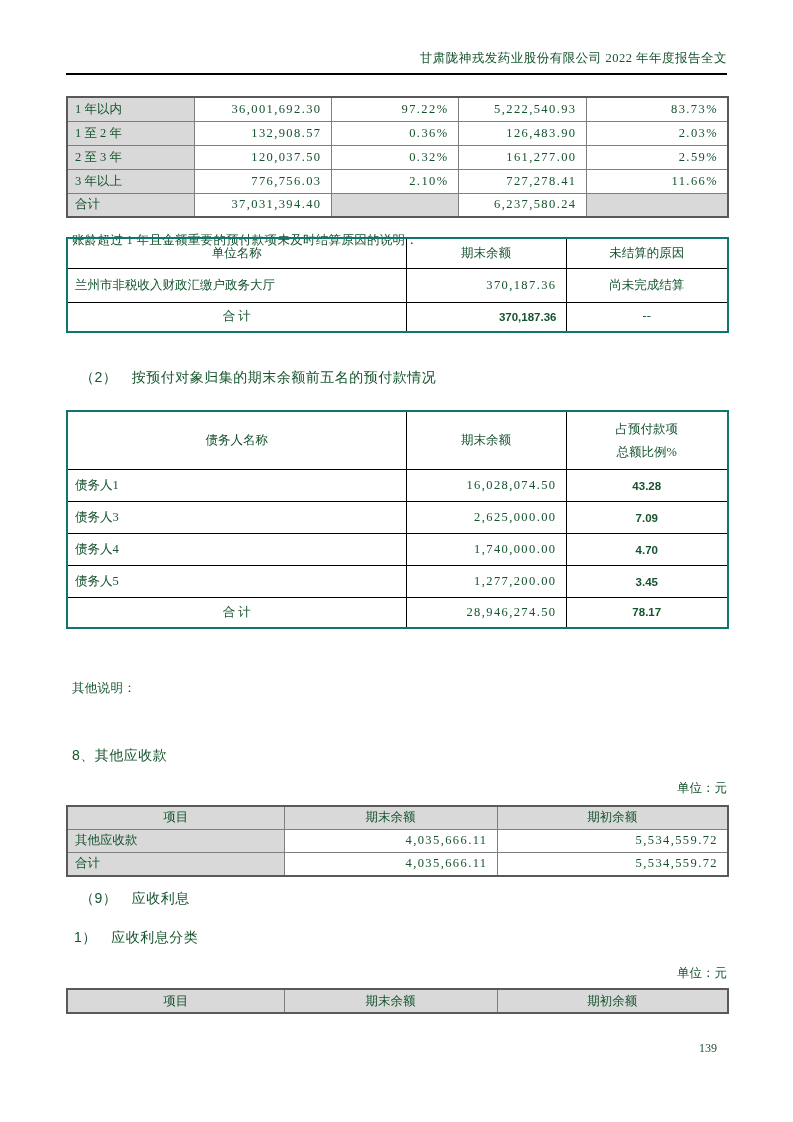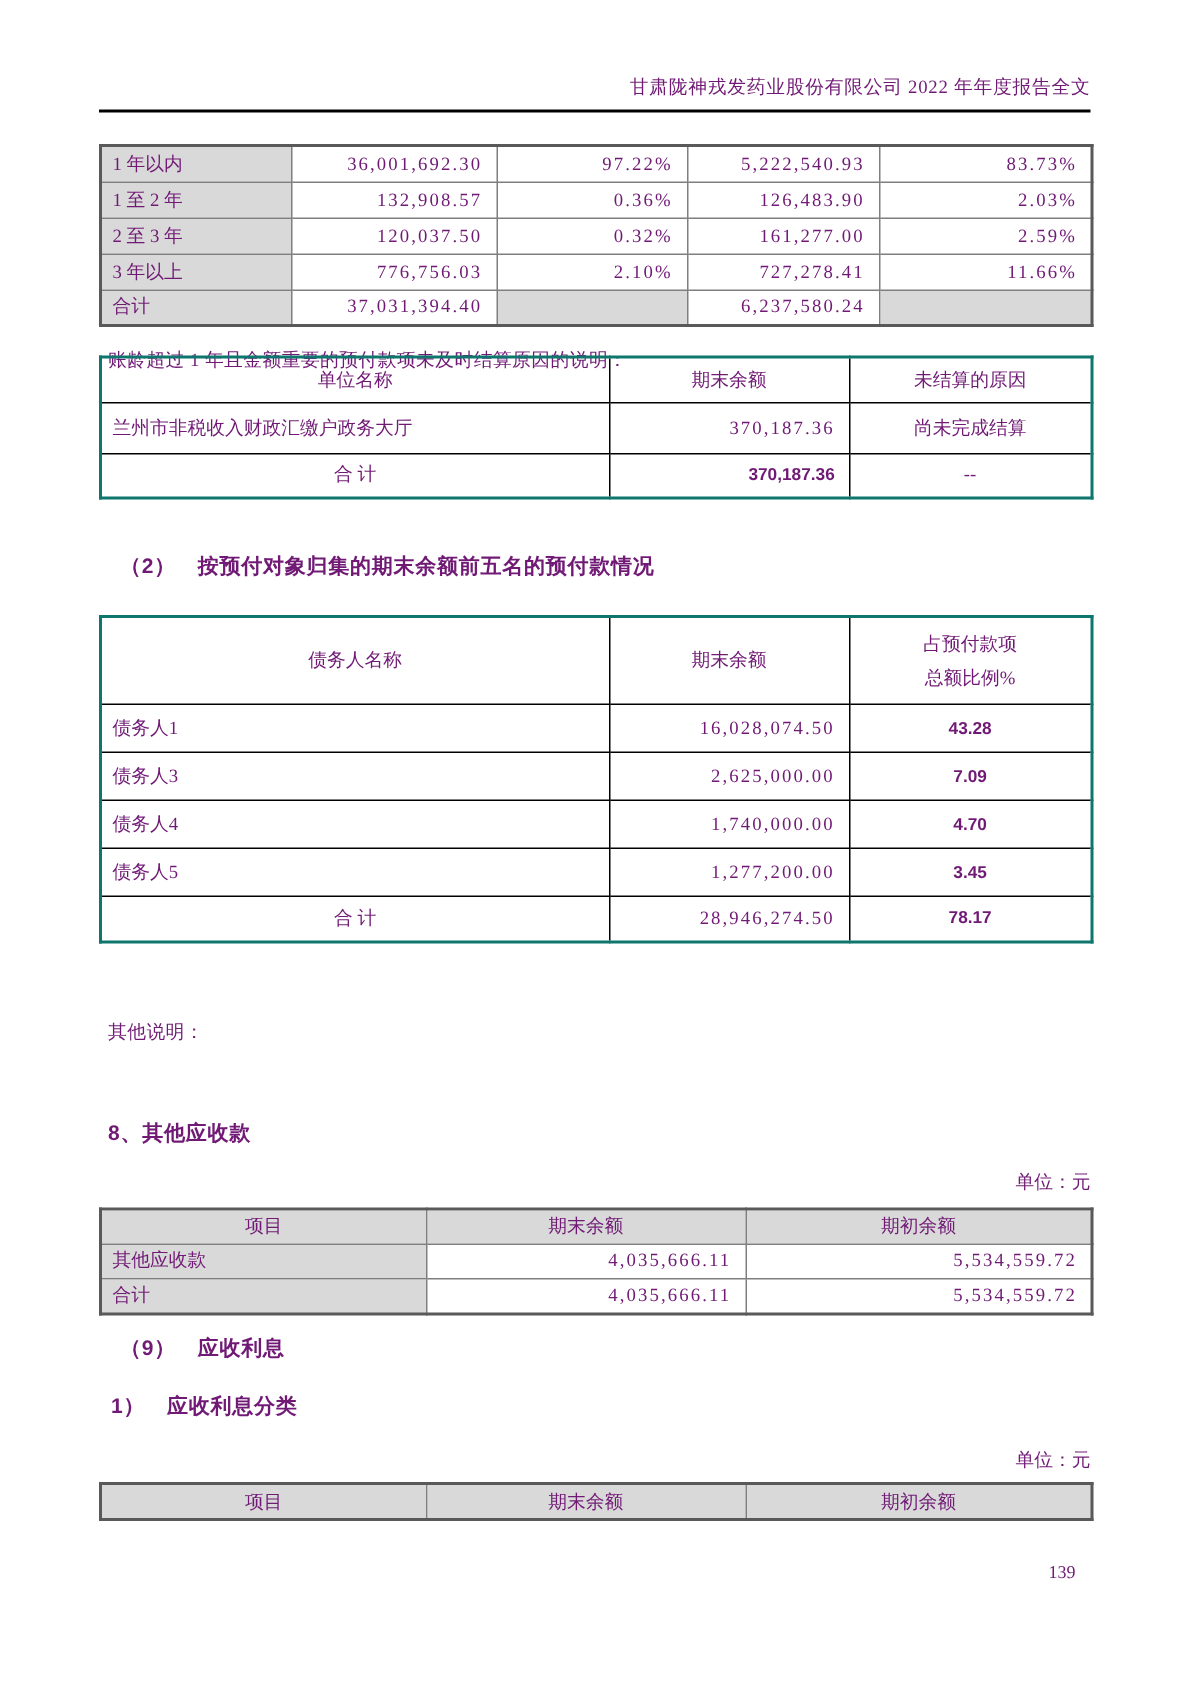--- a/index.html
+++ b/index.html
@@ -1,21 +1,21 @@
 <!DOCTYPE html>
 <html><head>
 <meta charset="utf-8">
 <style>
   html,body{margin:0;padding:0;background:#fff;}
   .page{
     position:relative;
     width:793px;height:1122px;
     background:#ffffff;
     font-family:"Liberation Serif","DejaVu Serif",serif;
-    color:#701a75;
+    color:#14532d;
     overflow:hidden;
   }
   .abs{position:absolute;}
 
   .header-title{
     top:50px;left:66px;width:661px;
     text-align:right;font-size:12.5px;letter-spacing:0.5px;
   }
   .header-rule{
     top:73px;left:66px;width:661px;height:2px;background:#000;
@@ -34,21 +34,21 @@
   .num{text-align:right;padding-right:9px;letter-spacing:1.4px;}
   .ctr{text-align:center;}
   .bold-sans{
     font-family:"Liberation Sans","DejaVu Sans",sans-serif;
     font-weight:700;font-size:11.5px;letter-spacing:0;
   }
 
   .note{font-size:12.5px;letter-spacing:0.3px;}
   .heading{
     font-family:"Liberation Sans","DejaVu Sans",sans-serif;
-    font-weight:700;font-size:14px;letter-spacing:0.5px;
+    font-weight:400;font-size:14px;letter-spacing:0.5px;
   }
   .unit{font-size:12.5px;text-align:right;width:661px;left:66px;}
 
   .hdr2line{height:55px;display:flex;flex-direction:column;justify-content:center;align-items:center;}
   .hdr2line div{line-height:23px;}
 
   .page-number{font-size:12px;}
 </style>
 </head>
 <body>

